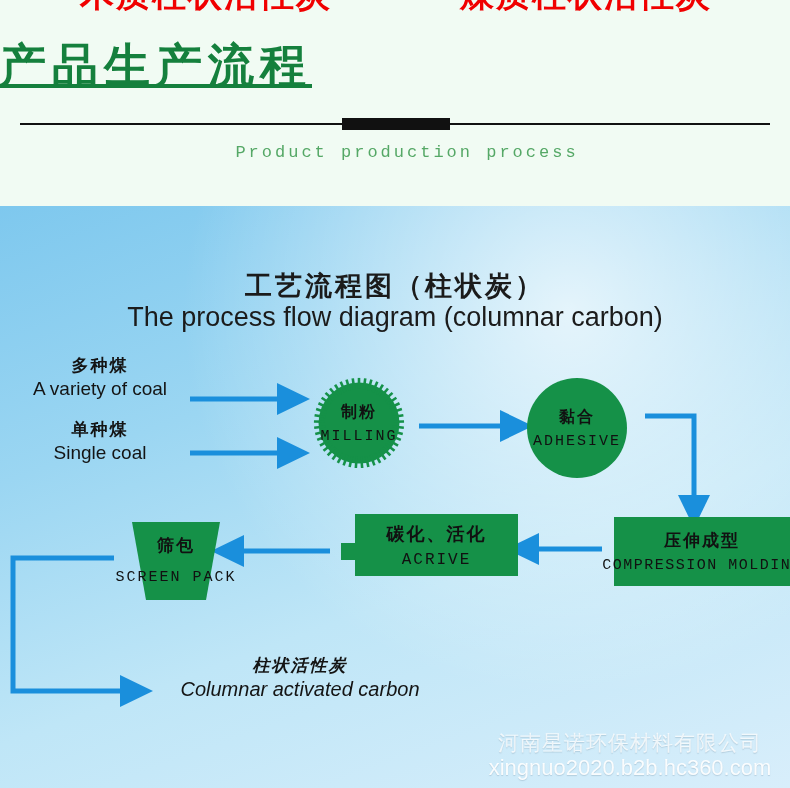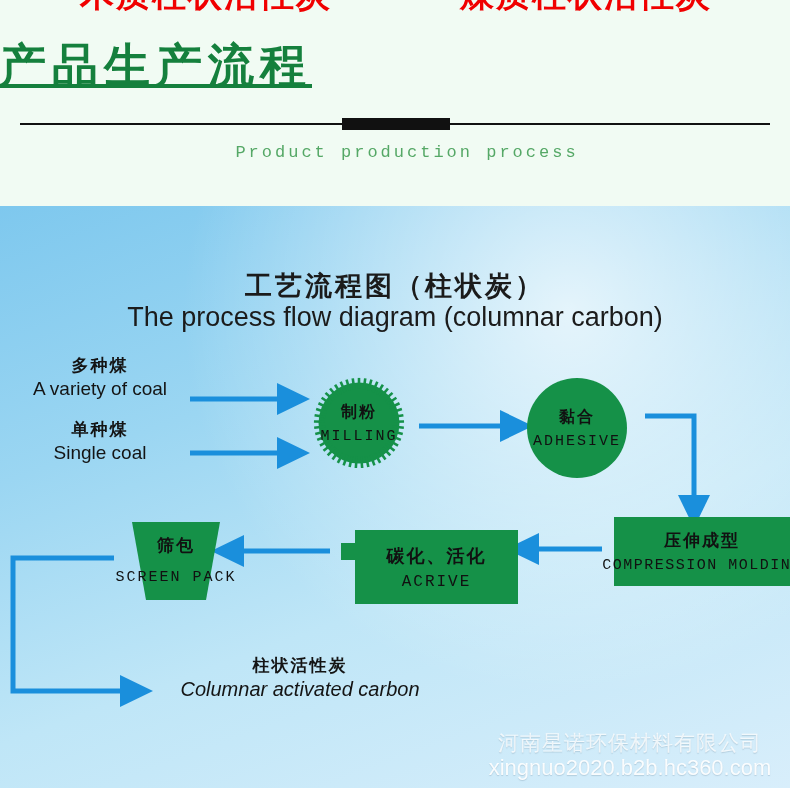--- a/index.html
+++ b/index.html
@@ -172,22 +172,22 @@
     font-size: 15px;
     letter-spacing: 1.5px;
     white-space: nowrap;
     width: 260px;
     text-align: center;
     margin-left: 0;
   }
 
   .box-acrive {
     position: absolute;
-    left: 355px; top: 324px;
-    width: 163px; height: 74px;
+    left: 355px; top: 308px;
+    width: 163px; height: 62px;
     background: #159148;
   }
   .box-acrive .shape-text .cn { font-size: 18px; }
   .box-acrive .shape-text .en { font-size: 16px; }
   .box-acrive-stub {
     position: absolute;
     left: 341px; top: 337px;
     width: 16px; height: 17px;
     background: #159148;
   }
@@ -209,21 +209,21 @@
   }
 
   
   .out-label {
     position: absolute;
     left: 165px; top: 448px;
     width: 270px;
     text-align: center;
     color: #141414;
   }
-  .out-label .cn { font-size: 17px; font-weight: bold; letter-spacing: 2px; display:block; }
+  .out-label .cn { font-size: 17px; font-weight: bold; letter-spacing: 2px; display:block;font-style:italic; }
   .out-label .en { font-size: 20px; display:block; margin-top: 1px; font-style: italic; }
 
   
   .arrow-svg {
     position: absolute;
     left: 0; top: 0;
     width: 790px; height: 582px;
     pointer-events: none;
   }
 

